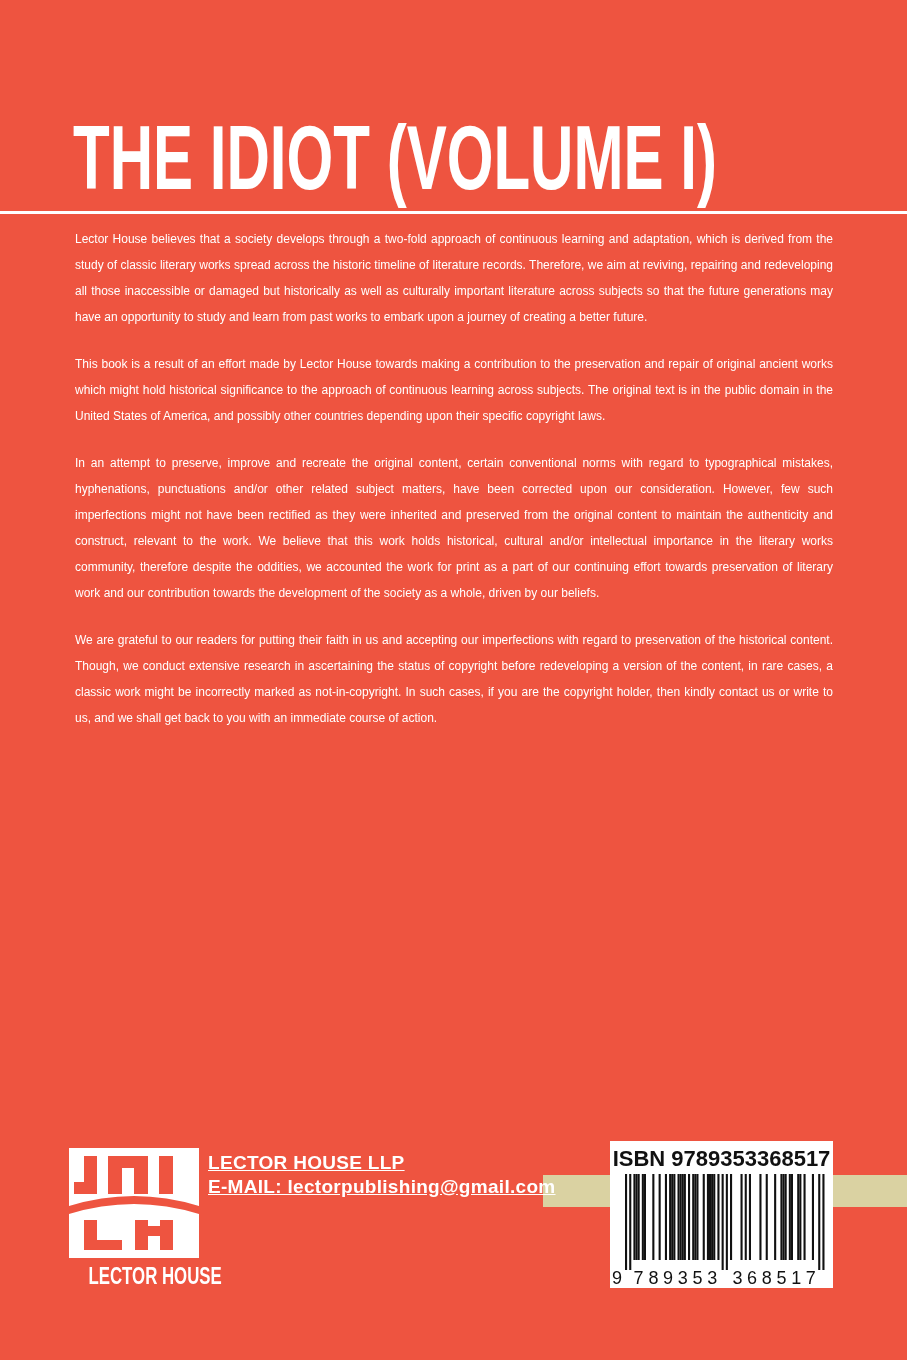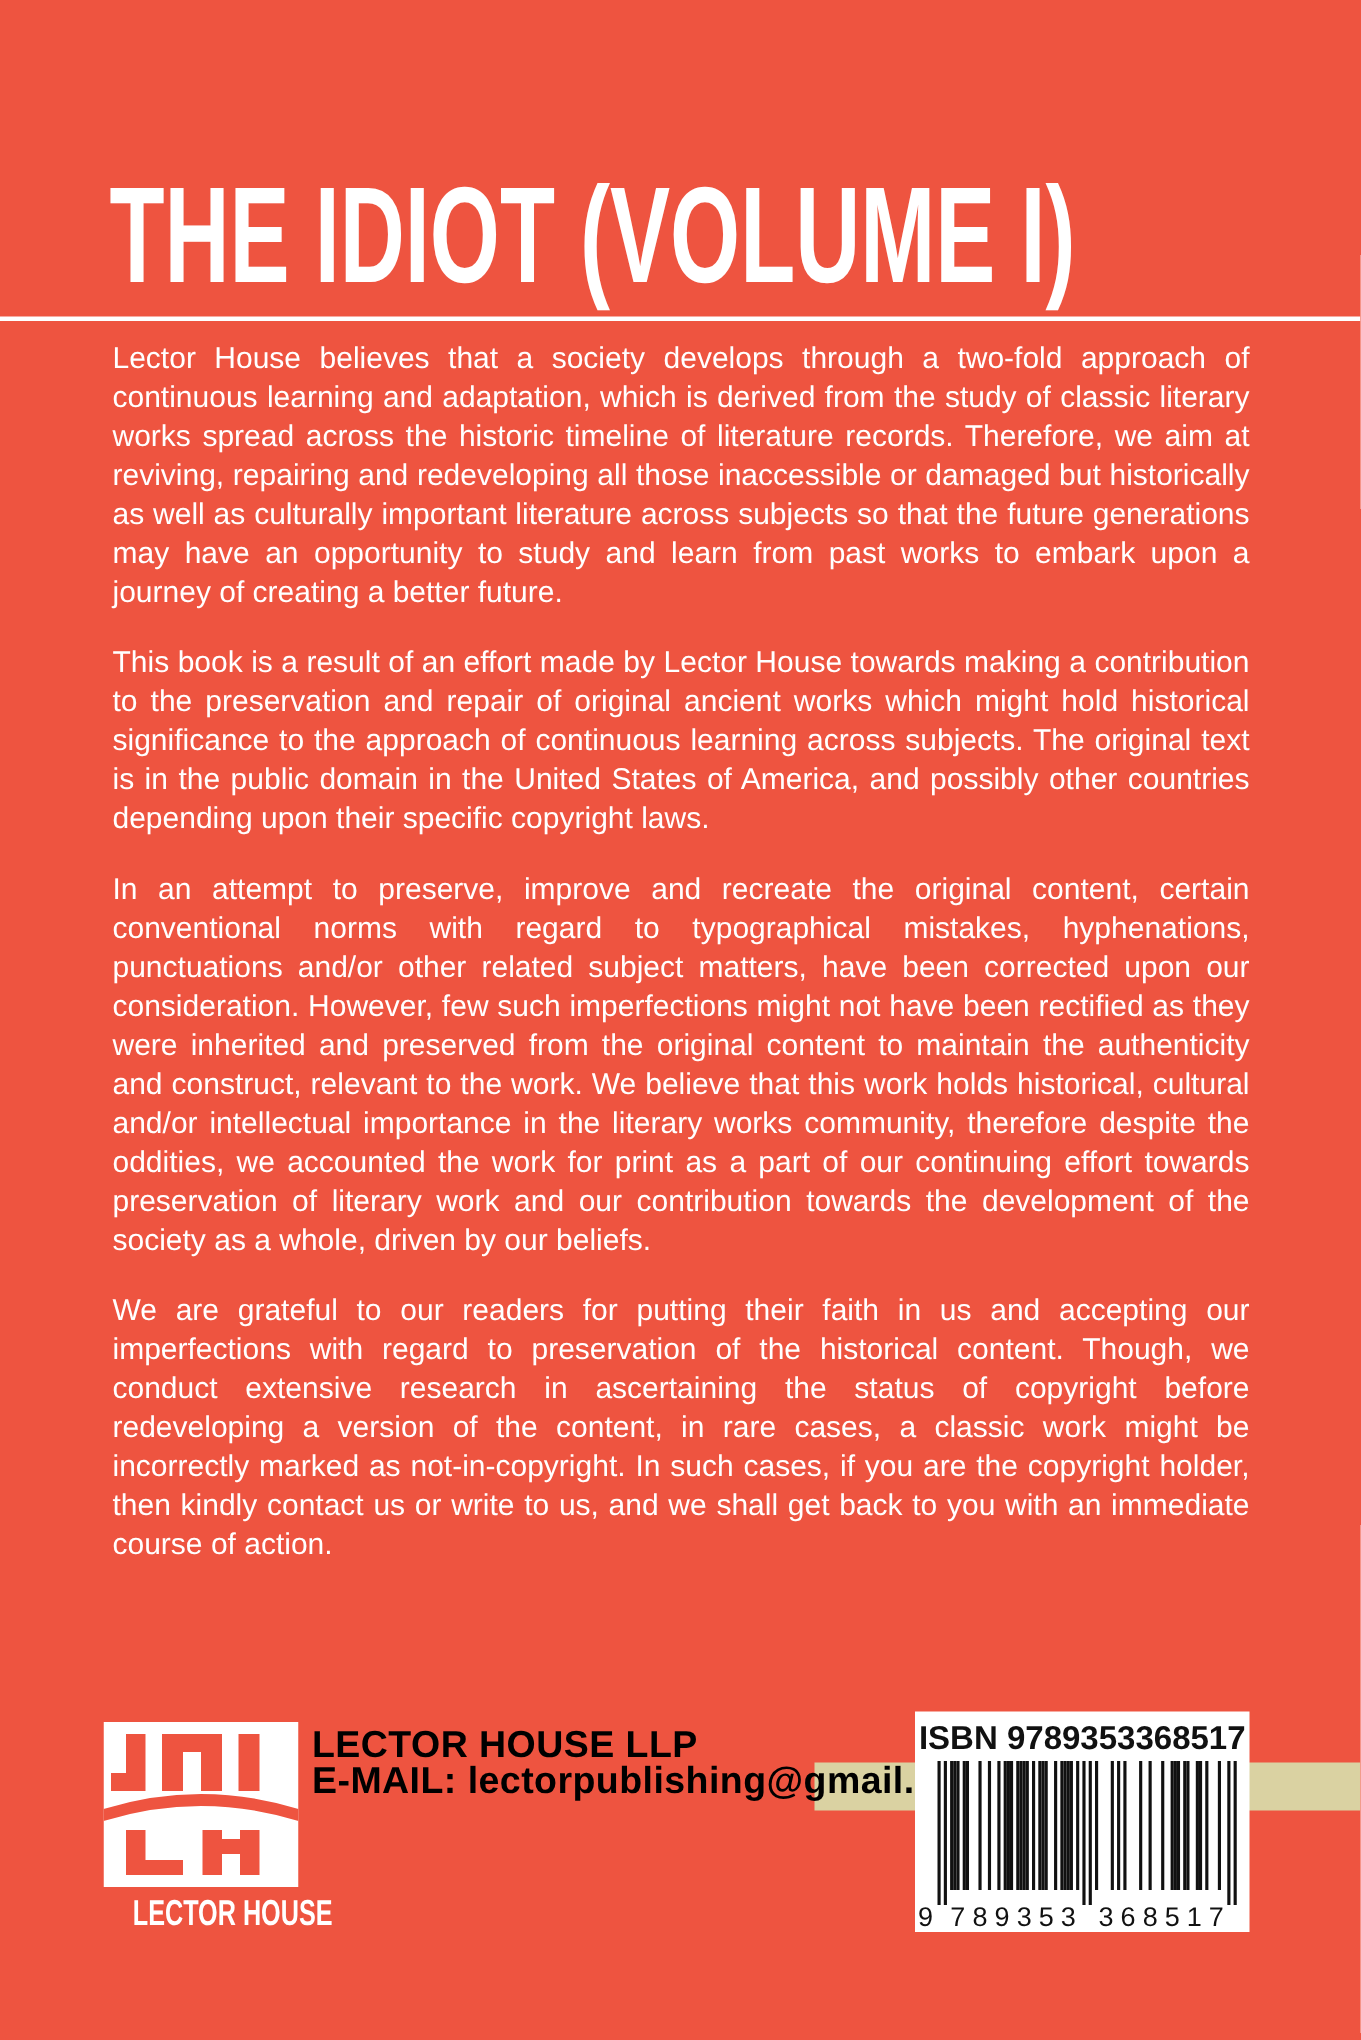--- a/index.html
+++ b/index.html
@@ -13,33 +13,33 @@
     font-size:91px;font-weight:bold;line-height:1;
     color:#FFFFFF;white-space:nowrap;letter-spacing:0px;
     transform:scaleX(0.66);transform-origin:left top;
   }
   .rule{
     position:absolute;left:0;top:211px;width:907px;height:3px;
     background:#FFFFFF;
   }
   .body-text{
     position:absolute;left:75px;top:226px;width:758px;
-    color:#FFFFFF;font-size:20px;line-height:26px;
+    color:#FFFFFF;font-size:12px;line-height:26px;
   }
   .body-text p{margin:0 0 21px 0;text-align:justify;}
   .logo-block{position:absolute;left:69px;top:1148px;width:130px;}
   .logo-block svg{display:block;}
   .logo-caption{
     position:absolute;left:0;top:114px;width:130px;text-align:center;
     color:#FFFFFF;font-weight:bold;font-size:24px;white-space:nowrap;
     transform:scaleX(0.70);transform-origin:center top;
   }
   .pub-info{
-    position:absolute;left:208px;top:1151px;color:#000000;
-    font-size:25px;font-weight:bold;line-height:24px;letter-spacing:0.3px;
+    position:absolute;left:208px;top:1151px;color:#ffffff;
+    font-size:19px;font-weight:bold;line-height:24px;letter-spacing:0.3px;text-decoration:underline;
   }
   .accent-band{
     position:absolute;left:543px;top:1175px;width:364px;height:32px;
     background:#DAD2A2;
   }
   .barcode-box{
     position:absolute;left:610px;top:1141px;width:223px;height:147px;
     background:#FFFFFF;
   }
   .isbn-label{

